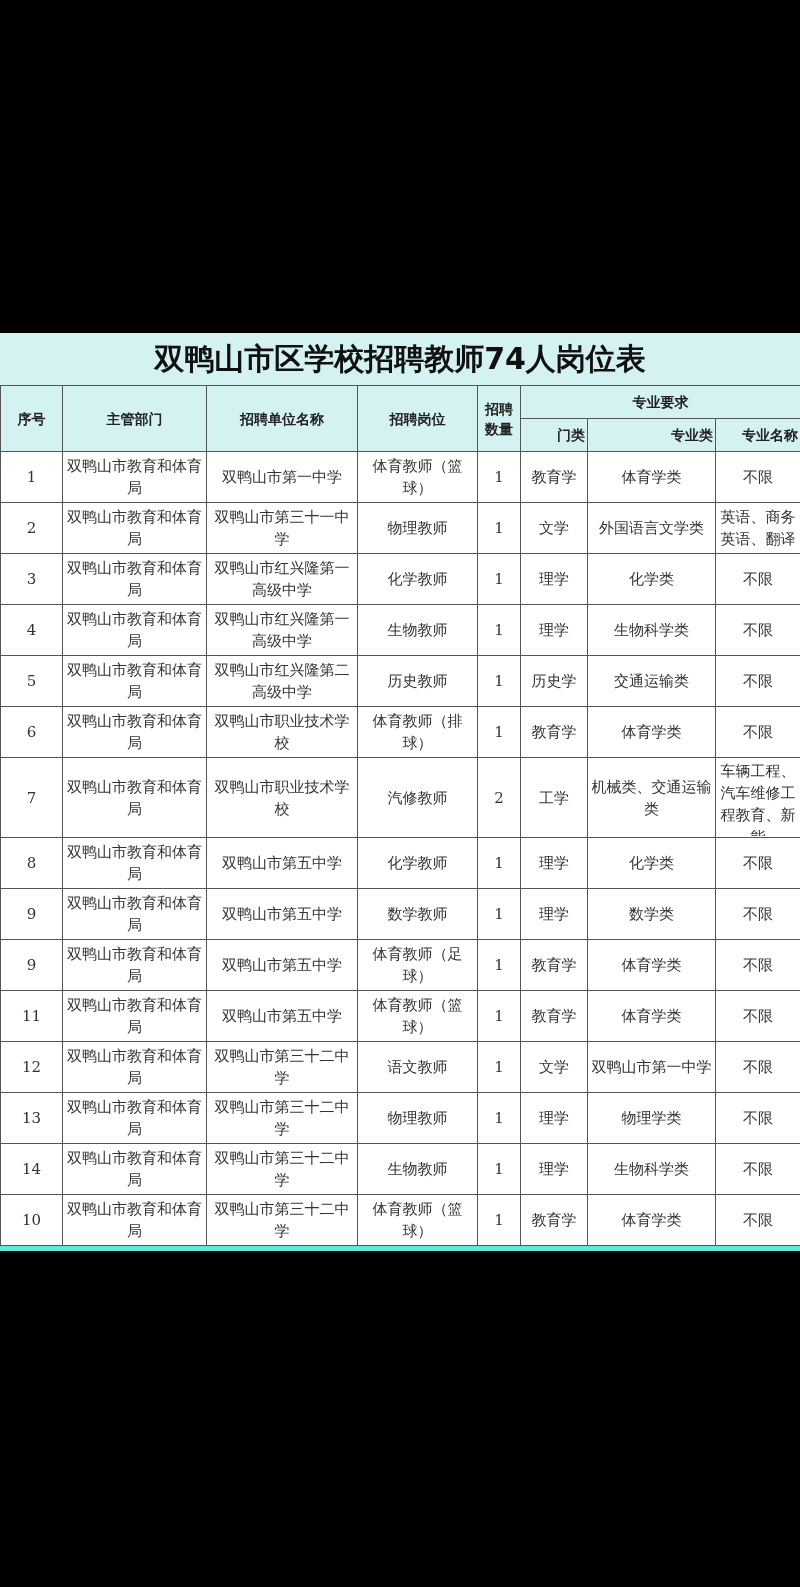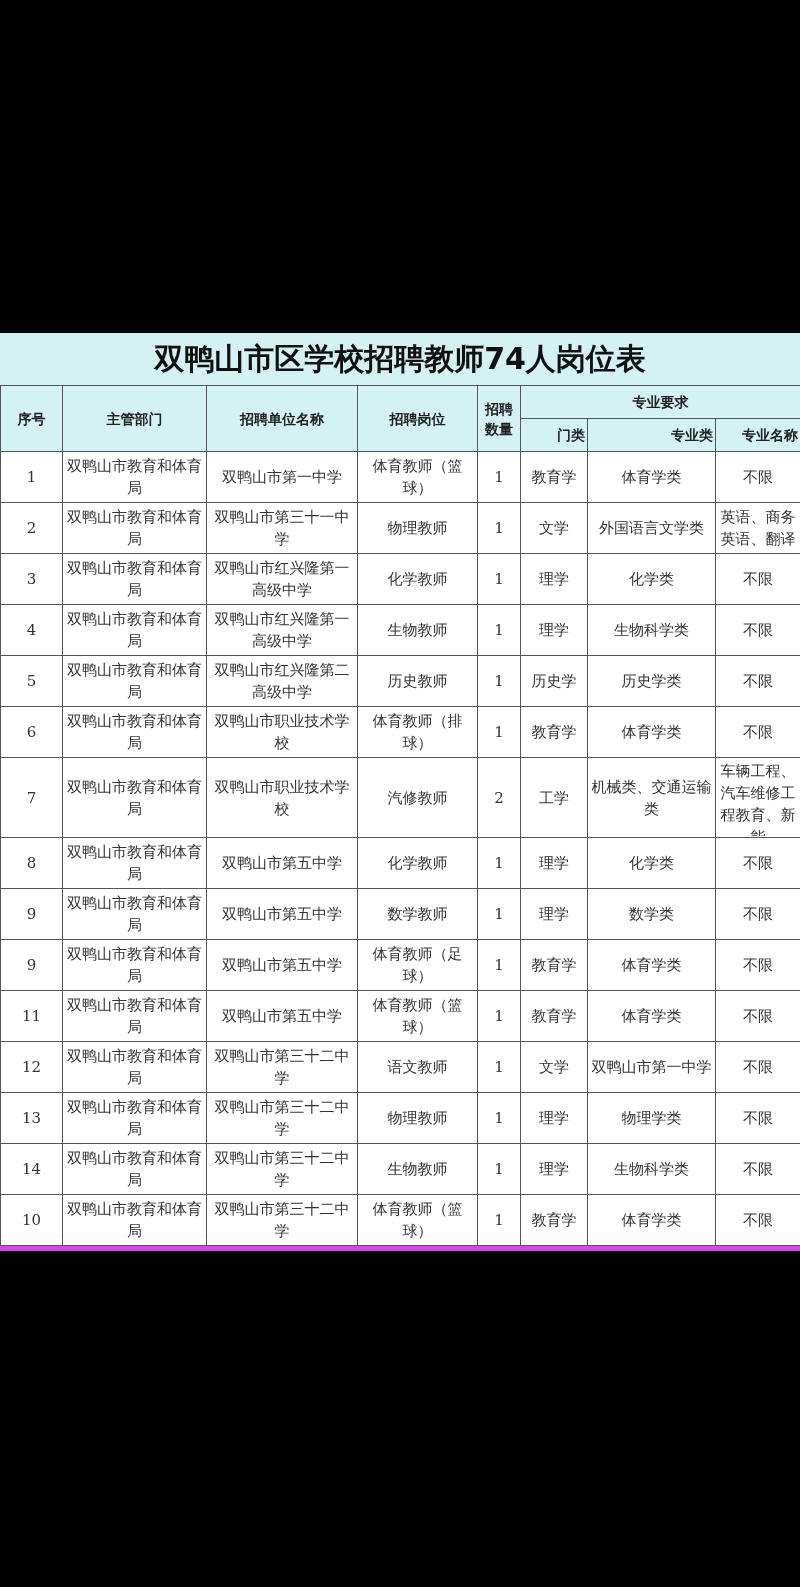--- a/index.html
+++ b/index.html
@@ -2,21 +2,21 @@
 <html><head>
 <meta charset="utf-8">
 <style>
   html, body { margin: 0; padding: 0; }
   body {
     width: 800px; height: 1587px; background: #000; position: relative; overflow: hidden;
     font-family: "DejaVu Serif", "Liberation Serif", serif;
   }
   .sheet {
     position: absolute; left: 0; top: 333px; width: 800px; height: 918px;
-    background: #d946ef;
+    background: #5eead4;
   }
   .title-band {
     position: absolute; left: 0; top: 0; width: 800px; height: 52px;
     background: #d3f2f1;
     display: flex; align-items: center; justify-content: center;
     font-family: "DejaVu Sans", "Liberation Sans", sans-serif;
     font-weight: bold; font-size: 30px; color: #111; letter-spacing: 0px;
   }
   table {
     position: absolute; left: 0; top: 52px; width: 800px;
@@ -112,21 +112,21 @@
           <td>生物科学类</td>
           <td>不限</td>
         </tr>
         <tr>
           <td>5</td>
           <td>双鸭山市教育和体育局</td>
           <td>双鸭山市红兴隆第二高级中学</td>
           <td>历史教师</td>
           <td>1</td>
           <td>历史学</td>
-          <td>历史学类</td>
+          <td>交通运输类</td>
           <td>不限</td>
         </tr>
         <tr>
           <td>6</td>
           <td>双鸭山市教育和体育局</td>
           <td>双鸭山市职业技术学校</td>
           <td>体育教师（排球）</td>
           <td>1</td>
           <td>教育学</td>
           <td>体育学类</td>

